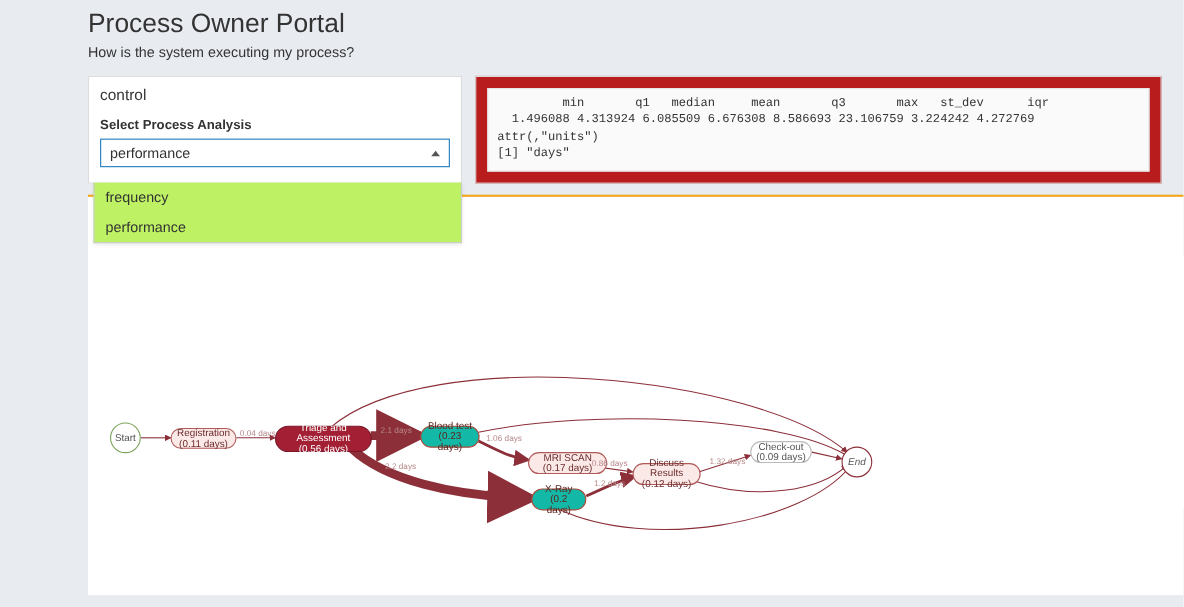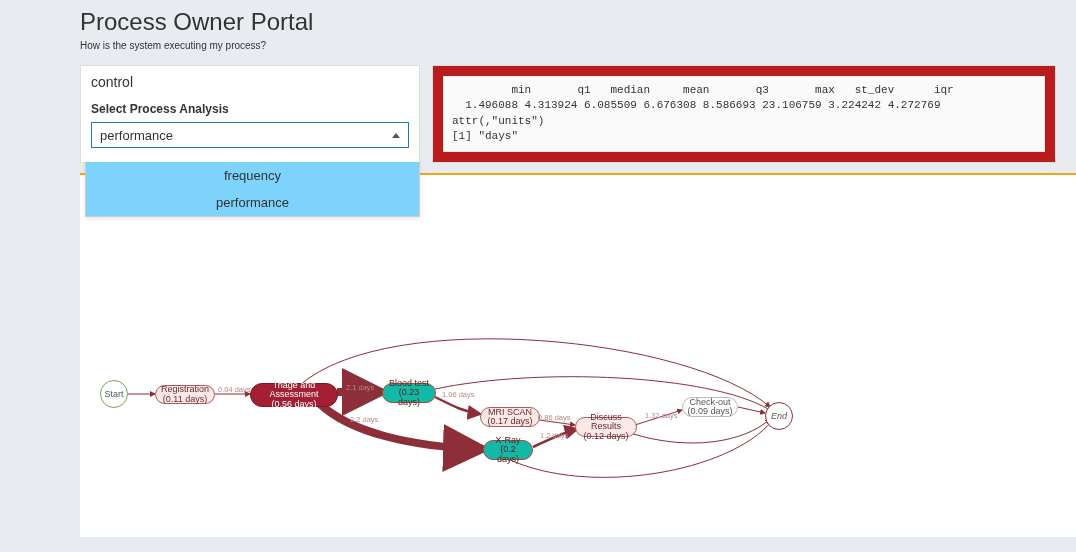--- a/index.html
+++ b/index.html
@@ -1,29 +1,29 @@
 <!DOCTYPE html>
 <html><head>
 <meta charset="utf-8">
 <style>
   * { box-sizing: border-box; margin: 0; padding: 0; }
   body { font-family: -apple-system, Helvetica, Arial, sans-serif; background: #e8ebf0; width: 1076px; height: 552px; overflow: hidden; }
   .main-wrap { margin-left: 80px; }
   .header { padding: 8px 0 6px 0; }
   .title { font-size: 24px; font-weight: 400; color: #333; }
-  .subtitle { font-size: 10px; color: #333; margin-top: 4px; }
+  .subtitle { font-size: 13px; color: #333; margin-top: 4px; }
   .panels { display: flex; gap: 12px; margin-top: 8px; align-items: flex-start; }
   .control-panel { background: #fff; border: 1px solid #ddd; width: 340px; position: relative; }
   .control-header { font-size: 14px; color: #333; padding: 8px 10px; }
   .control-body { padding: 4px 10px 14px 10px; }
   .control-label { font-size: 12px; font-weight: 700; color: #333; margin-bottom: 6px; }
   .combo { border: 1px solid #1f7bbf; background: #fff; height: 26px; display: flex; align-items: center; justify-content: space-between; padding: 0 8px; cursor: text; }
   .combo-input { border: none; outline: none; font-size: 13px; width: 100%; color: #333; caret-color: #333; }
   .combo-caret { width: 0; height: 0; border-left: 4px solid transparent; border-right: 4px solid transparent; border-bottom: 5px solid #555; }
-  .dropdown { position: absolute; top: 100%; left: 4px; right: -1px; background: #7dd3fc; border: 1px solid #ccc; border-top: none; box-shadow: 0 2px 4px rgba(0,0,0,0.1); z-index: 10; text-align: center; }
+  .dropdown { position: absolute; top: 100%; left: 4px; right: -1px; background: #bef264; border: 1px solid #ccc; border-top: none; box-shadow: 0 2px 4px rgba(0,0,0,0.1); z-index: 10; }
   .dropdown-item { font-size: 13px; color: #333; padding: 6px 10px; cursor: pointer; }
   .stats-panel { background: #b91c1c; border: 1px solid #ddd; flex: 1; padding: 10px; margin-right: 20px; }
   .stats-pre { font-family: "Courier New", monospace; font-size: 11px; color: #333; background: #fafafa; border: 1px solid #e5e5e5; padding: 6px 8px; white-space: pre; line-height: 1.4; }
   .divider { height: 2px; background: #f2a71b; margin-top: 10px; }
   .content { background: #fff; margin-top: 0; padding: 6px 10px 10px 10px; }
   .expand-label { font-size: 14px; color: #333; }
   .diagram { position: relative; height: 320px; width: 960px; margin-top: 10px; }
   .node { position: absolute; border-radius: 12px; font-size: 9px; text-align: center; display: flex; flex-direction: column; justify-content: center; align-items: center; line-height: 1.05; padding: 2px 4px; }
   .node-circle { position: absolute; border: 1px solid #7aa35a; border-radius: 50%; width: 28px; height: 28px; display: flex; align-items: center; justify-content: center; font-size: 9px; color: #555; background: #fff; }
   .node-end { border-color: #8c2f39; }
@@ -121,21 +121,21 @@
       <div class="node node-dark" style="left:160px; top:176px; width:88px; height:24px;">
         <span>Triage and Assessment</span>
         <span>(0.56 days)</span>
       </div>
 
       <div class="node node-med" style="left:292px; top:176px; width:54px; height:20px;">
         <span>Blood test</span>
         <span>(0.23 days)</span>
       </div>
 
-      <div class="node node-light" style="left:390px; top:200px; width:60px; height:20px;">
+      <div class="node node-light" style="left:390px; top:200px; width:72px; height:20px;">
         <span>MRI SCAN</span>
         <span>(0.17 days)</span>
       </div>
 
       <div class="node node-med" style="left:393px; top:233px; width:50px; height:20px;">
         <span>X-Ray</span>
         <span>(0.2 days)</span>
       </div>
 
       <div class="node node-light" style="left:485px; top:210px; width:62px; height:20px;">

